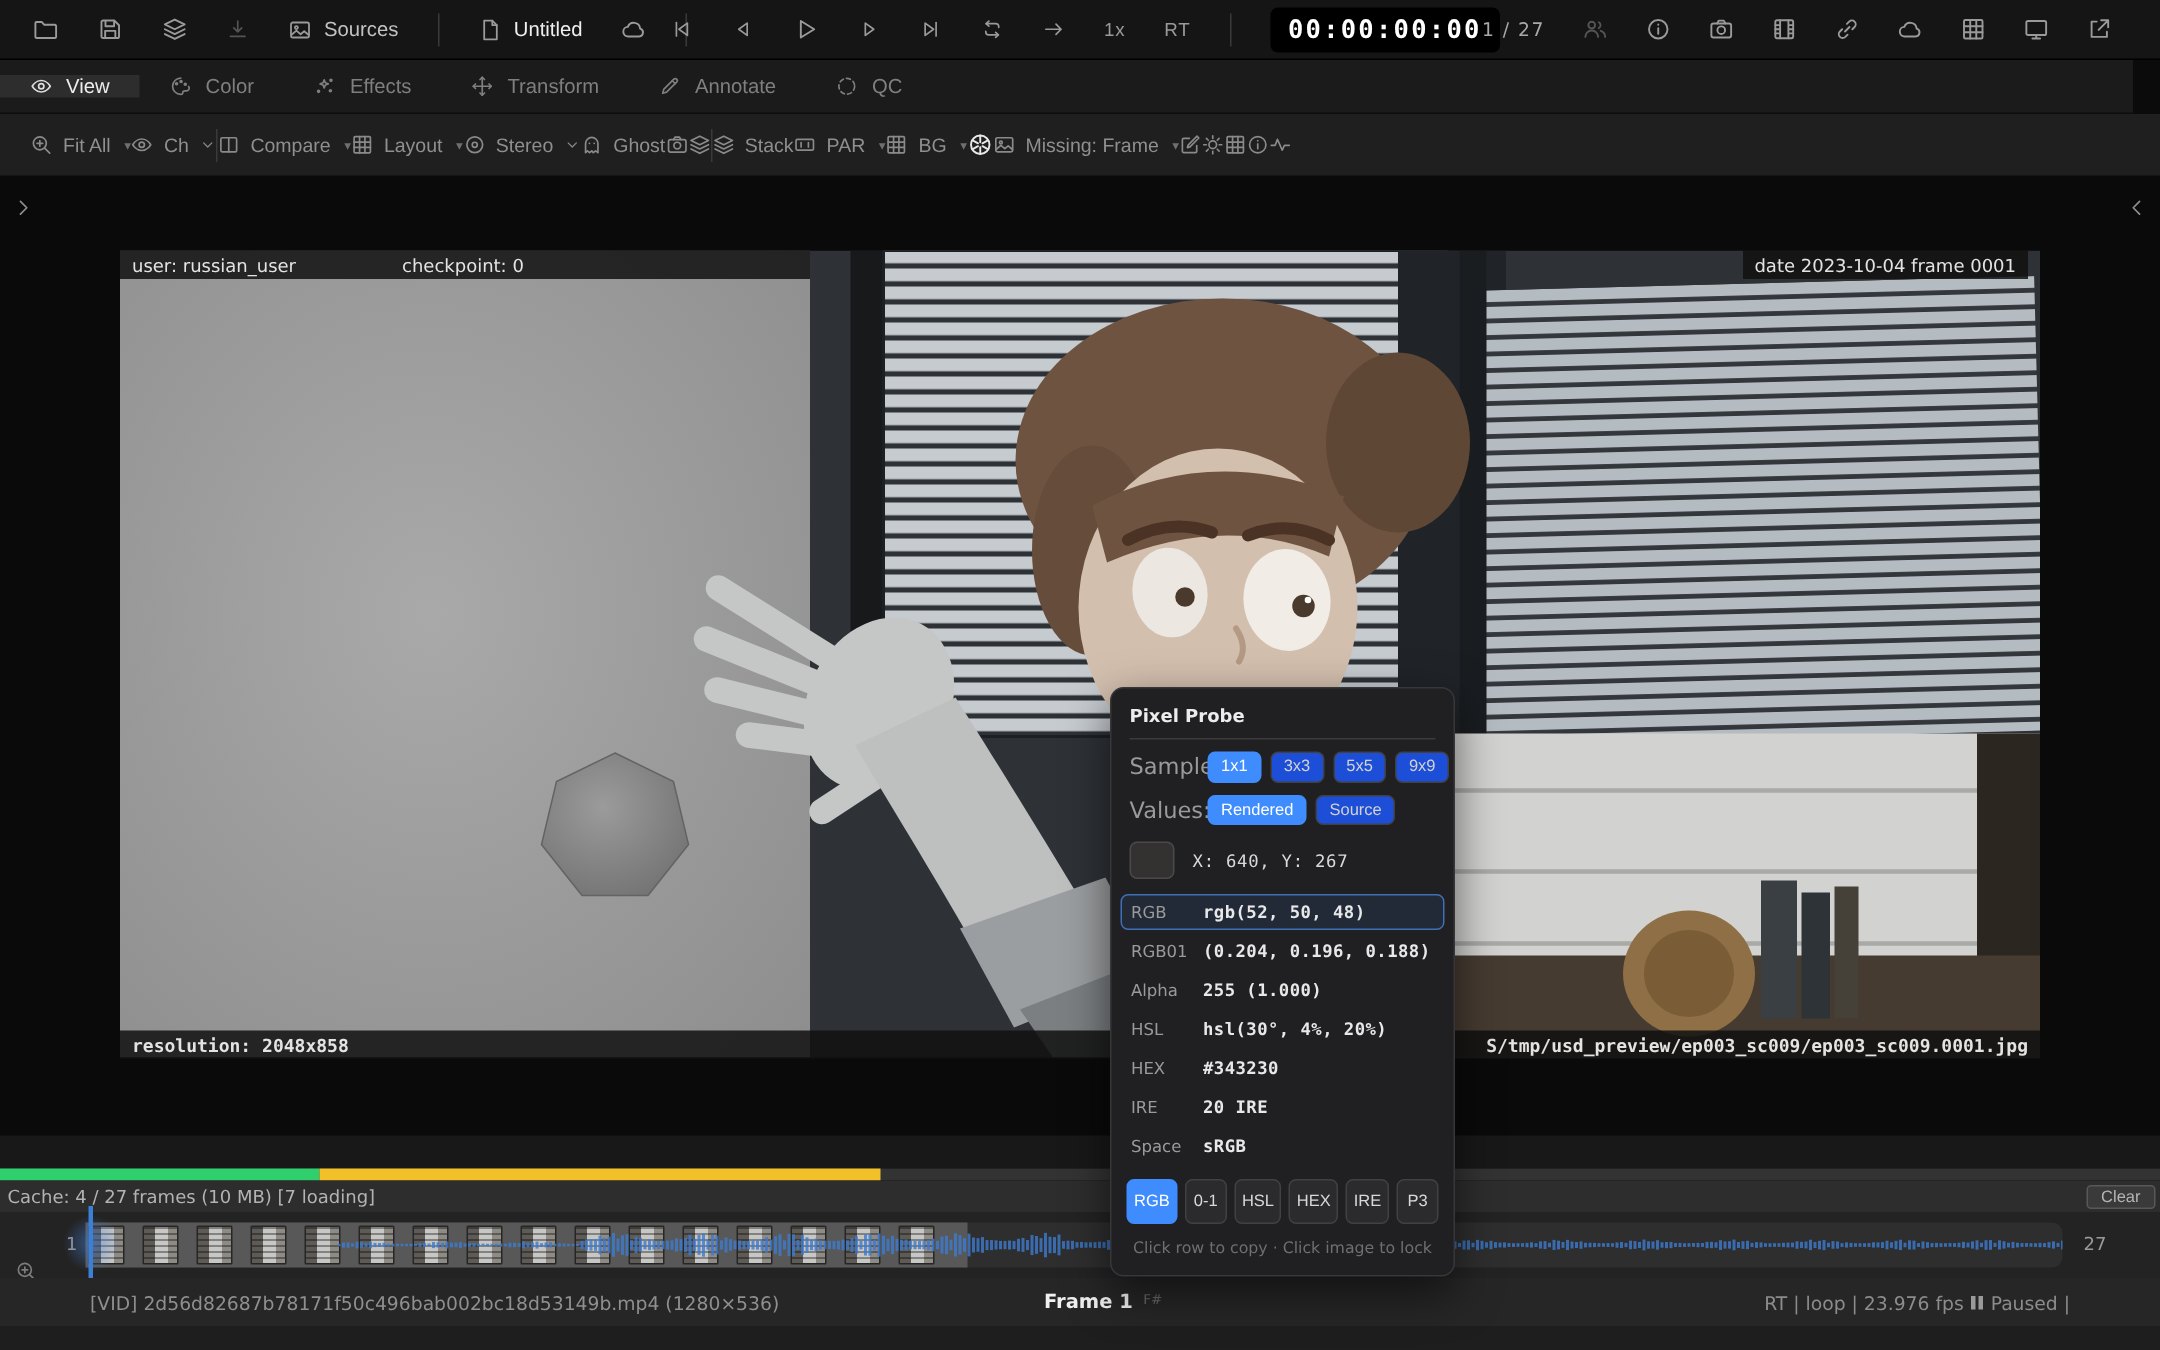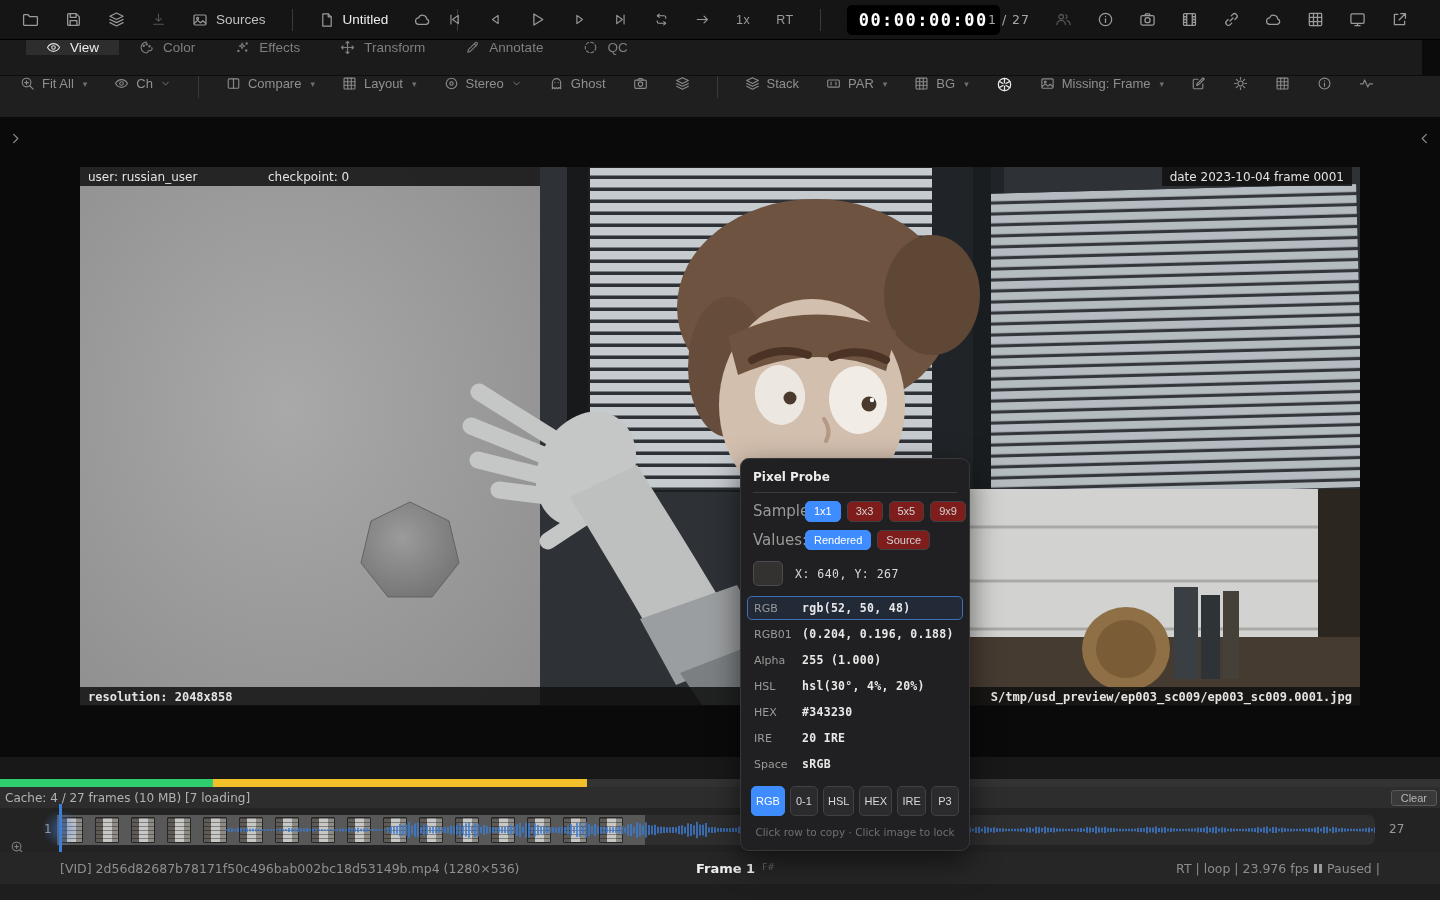--- a/index.html
+++ b/index.html
@@ -38,35 +38,35 @@
   .speed-label, .rt-label { font-size:12.5px; color:#9a9a9a; letter-spacing:.5px; }
   .timecode {
     background:#000; border-radius:5px; padding:5px 12px; color:#fff;
     font-weight:bold; font-size:17px; letter-spacing:1.5px; border:none; cursor:pointer;
   }
   .frame-counter { font-size:12.5px; color:#a8a8a8; letter-spacing:1px; }
 
   
   .tabbar {
     position:absolute; top:40px; left:0; width:1422px; height:36px;
-    background:#1b1b1b; display:flex; align-items:flex-start; padding-left:26px;
+    background:#1b1b1b; display:flex; align-items:center; padding-left:0;
     border-bottom:1px solid #0d0d0d;
   }
   .mtab {
     display:flex; align-items:center; gap:9px; padding:0 20px; border:none;
     background:none; color:#7f7f7f; font-size:13.5px; cursor:pointer;
   }
   .mtab .ic { font-size:15px; display:flex; }
   .mtab.active { background:#2d2d2d; color:#ececec; }
   .mtab.active .ic { color:#dcdcdc; }
 
   
   .toolbar {
     position:absolute; top:76px; left:0; width:1440px; height:42px;
-    background:#1f1f1f; display:flex; align-items:flex-start; gap:27px; padding:0 20px;
+    background:#1f1f1f; display:flex; align-items:center; padding:0 20px;
     border-bottom:1px solid #0a0a0a;
   }
   .tool {
     display:flex; align-items:center; gap:7px; background:none; border:none;
     color:#8f8f8f; font-size:13px; cursor:pointer; padding:0; white-space:nowrap;
   }
   .tool .ic { font-size:15px; display:flex; color:#8a8a8a; }
   .tool .caret { font-size:9px; color:#6f6f6f; margin-left:2px; }
   .tool.icon-only { font-size:16px; }
   .tool.bright { color:#e8e8e8; }
@@ -102,21 +102,21 @@
   .probe {
     position:absolute; left:740px; top:458px; width:230px; z-index:50;
     background:#202022; border:1px solid #37373a; border-radius:9px;
     box-shadow:0 10px 30px rgba(0,0,0,.55); padding-bottom:8px;
   }
   .probe-title { font-size:12px; font-weight:bold; color:#ececec; padding:11px 12px 8px; }
   .probe-div { height:1px; background:#3a3a3d; margin:0 12px; }
   .probe-row { display:flex; align-items:center; padding:8px 12px 0; gap:6px; }
   .probe-row .plabel { width:46px; font-size:15px; color:#9a9a9a; flex:none; }
   .pbtn {
-    background:#7f1d1d; border:1px solid #414144; border-radius:5px; color:#d2d2d2;
+    background:#1d4ed8; border:1px solid #414144; border-radius:5px; color:#d2d2d2;
     font-size:11px; padding:3px 8px; cursor:pointer; line-height:1.15;
   }
   .pbtn.active { background:#3f8cff; border-color:#3f8cff; color:#fff; }
   .swatch-row { display:flex; align-items:center; gap:12px; padding:11px 12px 4px; }
   .swatch { width:30px; height:25px; border-radius:5px; border:1px solid #4a4a4d; }
   .coords { font-size:11.5px; color:#dadada; letter-spacing:.5px; }
   .vrows { margin-top:6px; }
   .vrow {
     display:flex; align-items:center; margin:2px 6px; padding:4px 6px;
     border:1px solid transparent; border-radius:5px; cursor:pointer;

